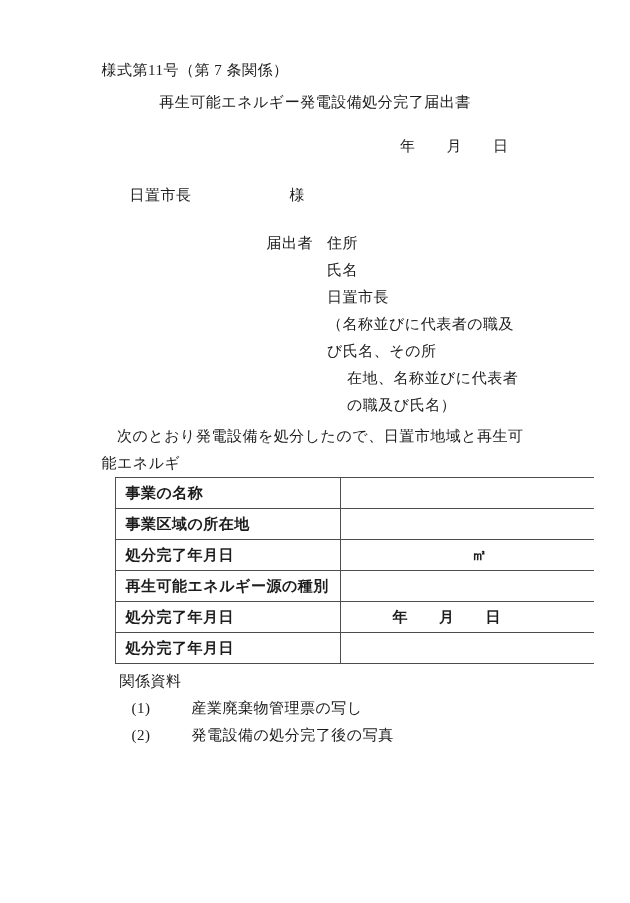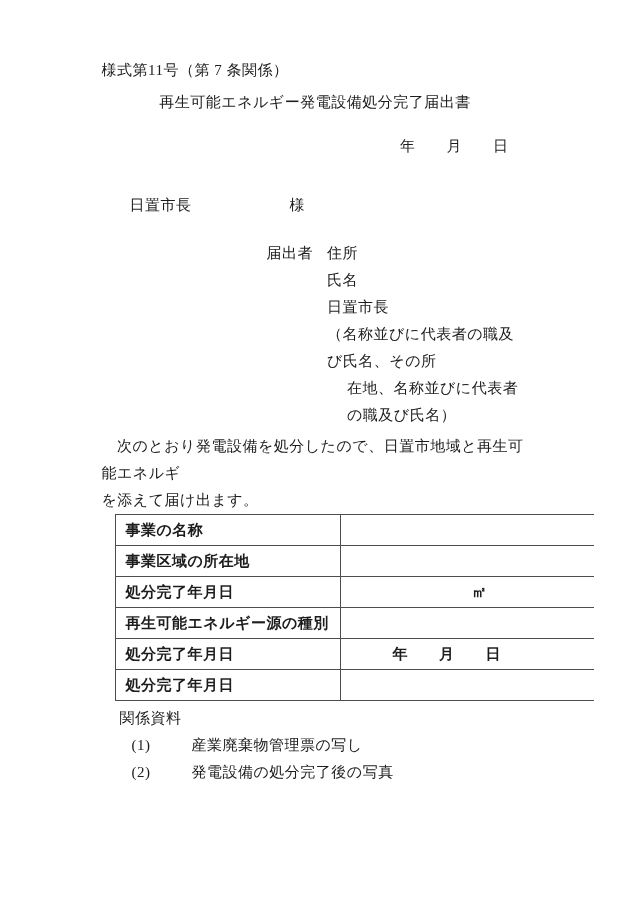--- a/index.html
+++ b/index.html
@@ -28,21 +28,21 @@
   .doc-title {
     margin-top: 5px;
     text-align: center;
   }
   .date-line {
     margin-top: 17px;
     text-align: right;
     padding-right: 20px;
   }
   .addressee {
-    margin-top: 32px;
+    margin-top: 22px;
     margin-left: 28px;
   }
   .addressee .gap {
     display: inline-block;
     width: 98px;
   }
   .notifier {
     margin-top: 21px;
     margin-left: 165px;
     display: flex;
@@ -126,21 +126,20 @@
       <div>住所</div>
       <div>氏名</div>
       <div>日置市長</div>
       <div>（名称並びに代表者の職及び氏名、その所</div>
       <div class="cont-indent">在地、名称並びに代表者の職及び氏名）</div>
     </div>
   </div>
 
   <div class="body-text">
     <div>　次のとおり発電設備を処分したので、日置市地域と再生可能エネルギ</div>
-    <div>を添えて届け出ます。</div>
   </div>
 
   <table class="main-table">
     <tbody>
       <tr>
         <td class="label-cell">事業の名称</td>
         <td class="value-cell"></td>
       </tr>
       <tr>
         <td class="label-cell">事業区域の所在地</td>

